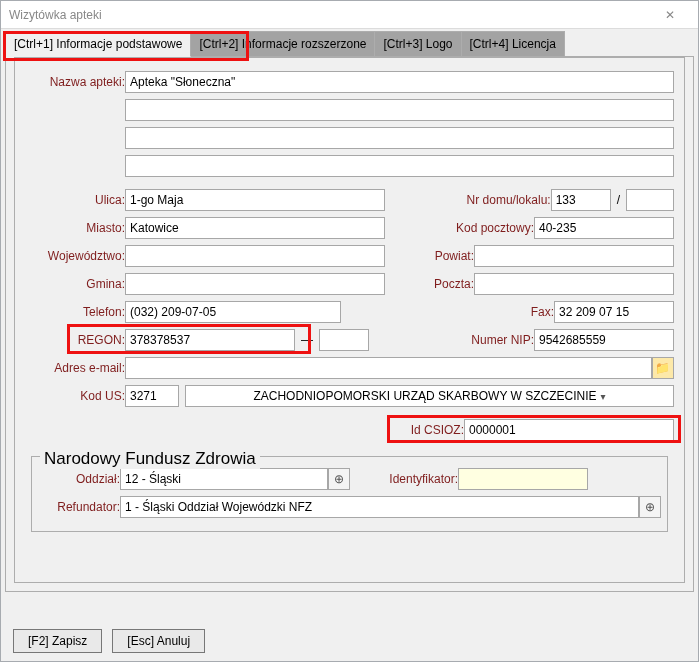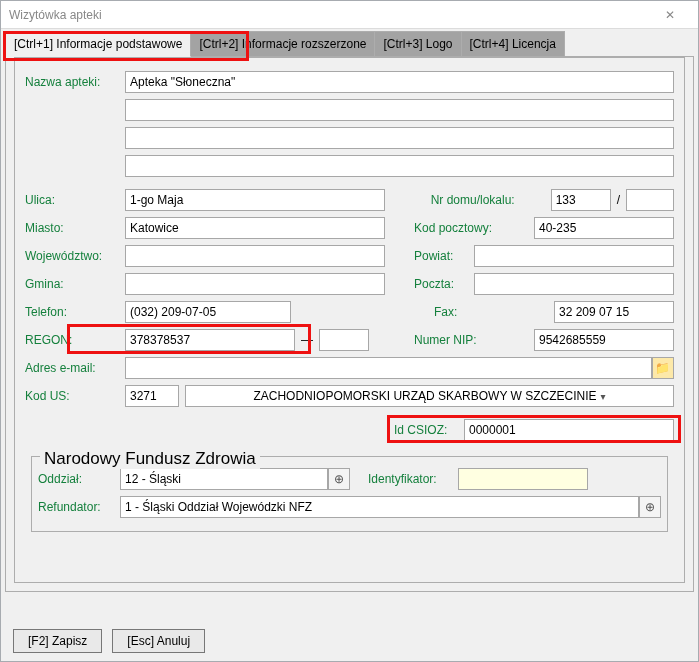--- a/index.html
+++ b/index.html
@@ -11,21 +11,21 @@
   .tabstrip { display: flex; padding: 2px 4px 0 4px; }
   .tab { padding: 5px 8px; border: 1px solid #adadad; border-bottom: none; background: #a3a3a3; margin-right: -1px; cursor: pointer; }
   .tab.active { background: #f0f0f0; position: relative; z-index: 2; border-bottom: 1px solid #f0f0f0; margin-bottom: -1px; }
   .subtabstrip { display: flex; padding: 0 8px; margin-top: -1px; }
   .subtab { padding: 4px 10px; border: 1px solid #adadad; border-bottom: none; background: #f0f0f0; margin-right: -1px; cursor: pointer; }
   .subtab.active { background: #f0f0f0; position: relative; z-index: 2; border-bottom: 1px solid #f0f0f0; margin-bottom: -1px; }
   .tabpane { border: 1px solid #adadad; margin: 0 4px; padding: 0; }
   .innerpane { border: 1px solid #adadad; margin: 0 8px 8px 8px; height: 526px; position: relative; }
   .form { padding: 12px 10px 4px 10px; }
   .row { display: flex; align-items: center; margin-bottom: 4px; min-height: 24px; }
-  .lbl { text-align: left; color: #15803d; white-space: nowrap; }
+  .lbl { text-align: right; color: #7f1d1d; white-space: nowrap; }
   .lbl-left  { width: 100px; }
   .lbl-right { width: 120px; }
   input[type=text], .select, .readonly {
     height: 22px; border: 1px solid #a7a7a7; background: #fff; padding: 0 4px; outline: none;
   }
   .readonly { display: flex; align-items: center; }
   .select { display: flex; align-items: center; justify-content: center; cursor: pointer; }
   .select .chev { color: #555; font-size: 10px; padding-left: 4px; }
   .plus-btn { width: 22px; height: 22px; border: 1px solid #a7a7a7; background: #f4f4f4; display: inline-flex; align-items: center; justify-content: center; cursor: pointer; font-size: 13px; color:#555; }
   .email-btn { width: 22px; height: 22px; border: 1px solid #a7a7a7; background: #fde9a9; display: inline-flex; align-items: center; justify-content: center; cursor: pointer; font-size: 12px; }
@@ -113,21 +113,21 @@
         <div class="row">
           <span class="lbl lbl-left">Gmina:</span>
           <input type="text" style="width: 260px;" value="">
           <span class="gap"></span>
           <span class="lbl" style="width:60px">Poczta:</span>
           <input type="text" style="width: 200px;" value="">
         </div>
 
         <div class="row">
           <span class="lbl lbl-left">Telefon:</span>
-          <input type="text" style="width: 166px;" value="(032) 209-07-05">
+          <input type="text" style="width: 216px;" value="(032) 209-07-05">
           <span class="gap"></span>
           <span class="lbl lbl-right">Fax:</span>
           <input type="text" style="width: 120px;" value="32 209 07 15">
         </div>
 
         <div class="row" style="position:relative;">
           <div class="highlight-red" style="left:42px; top:-4px; width:244px; height:30px;"></div>
           <span class="lbl lbl-left">REGON:</span>
           <input type="text" style="width: 170px;" value="378378537">
           <span class="slash">—</span>

